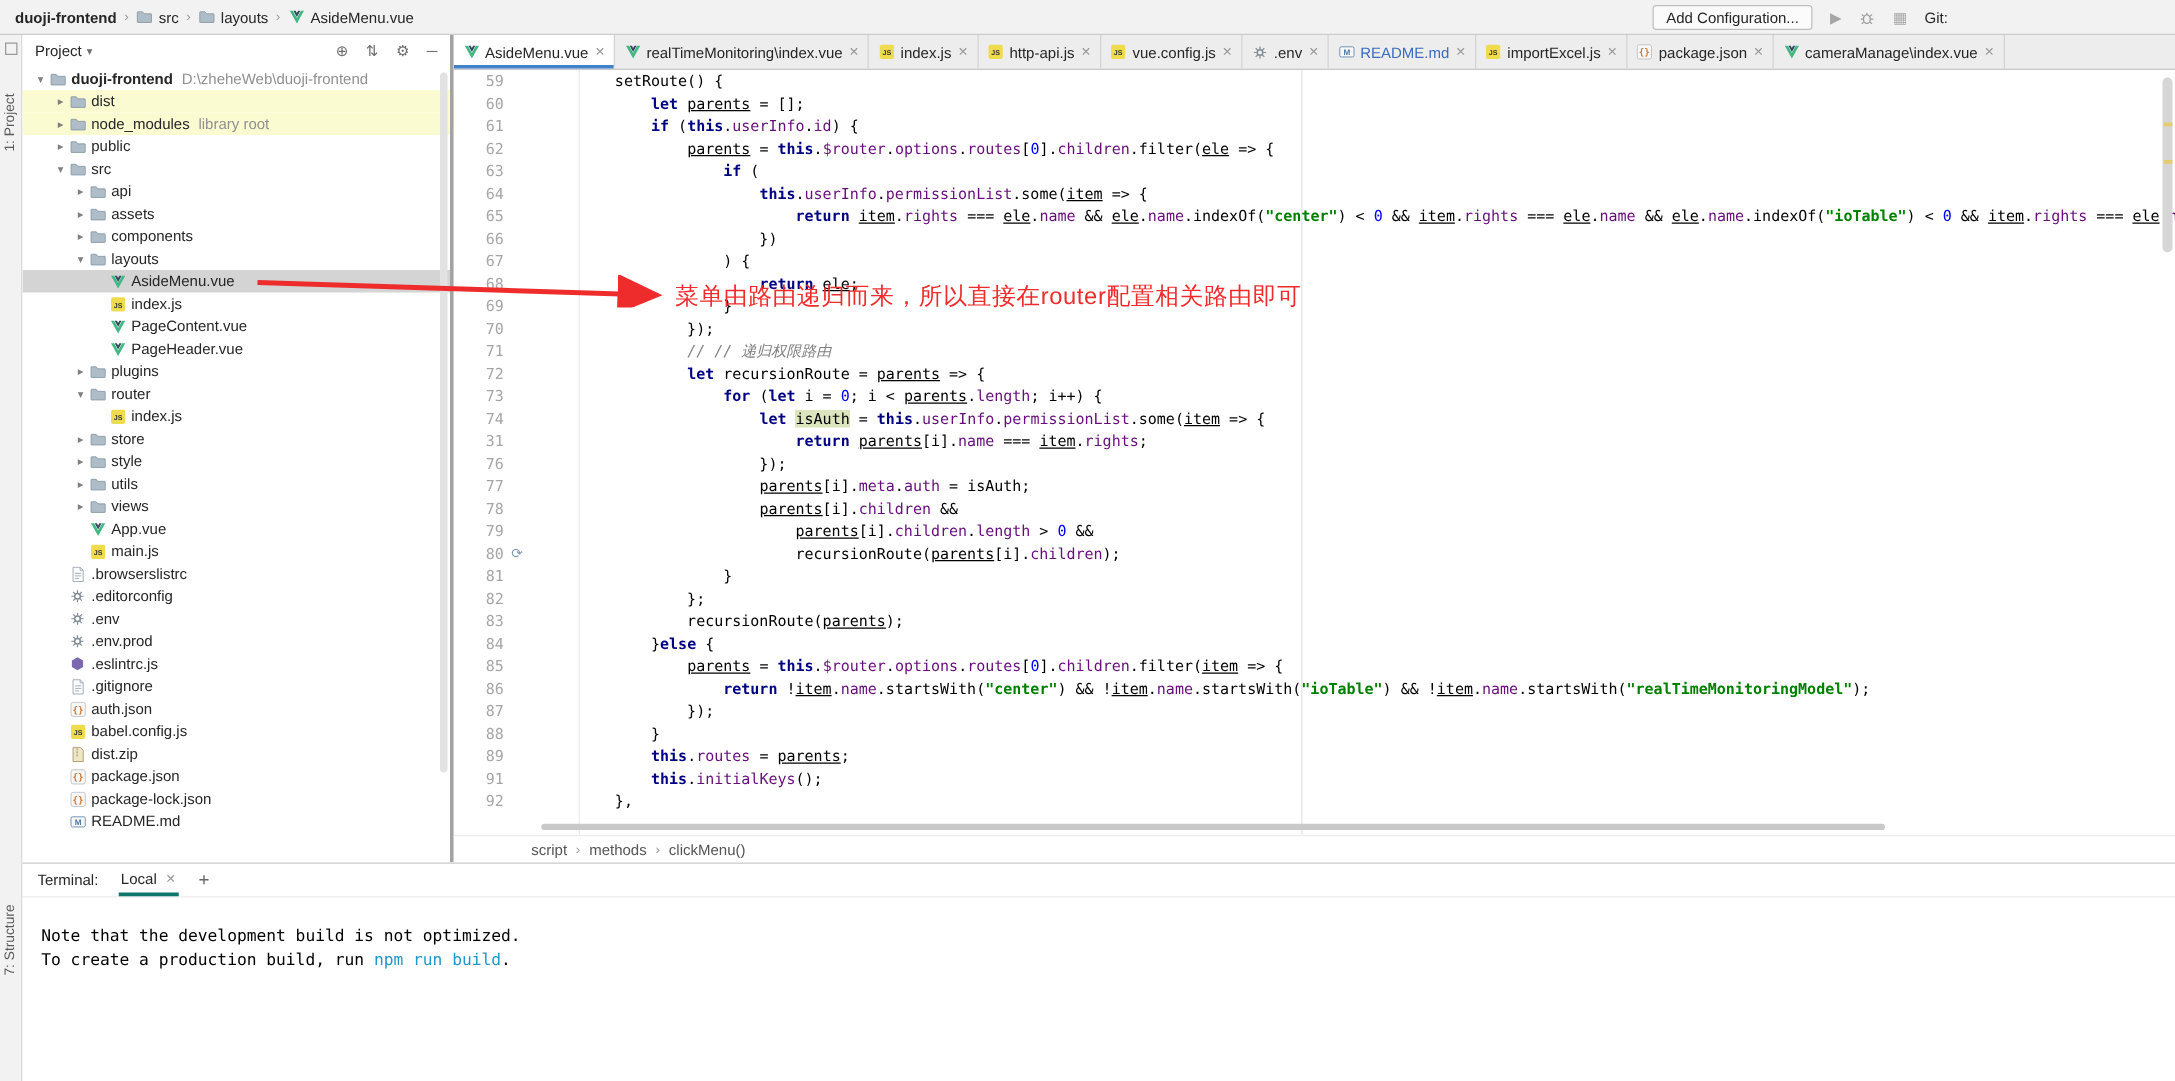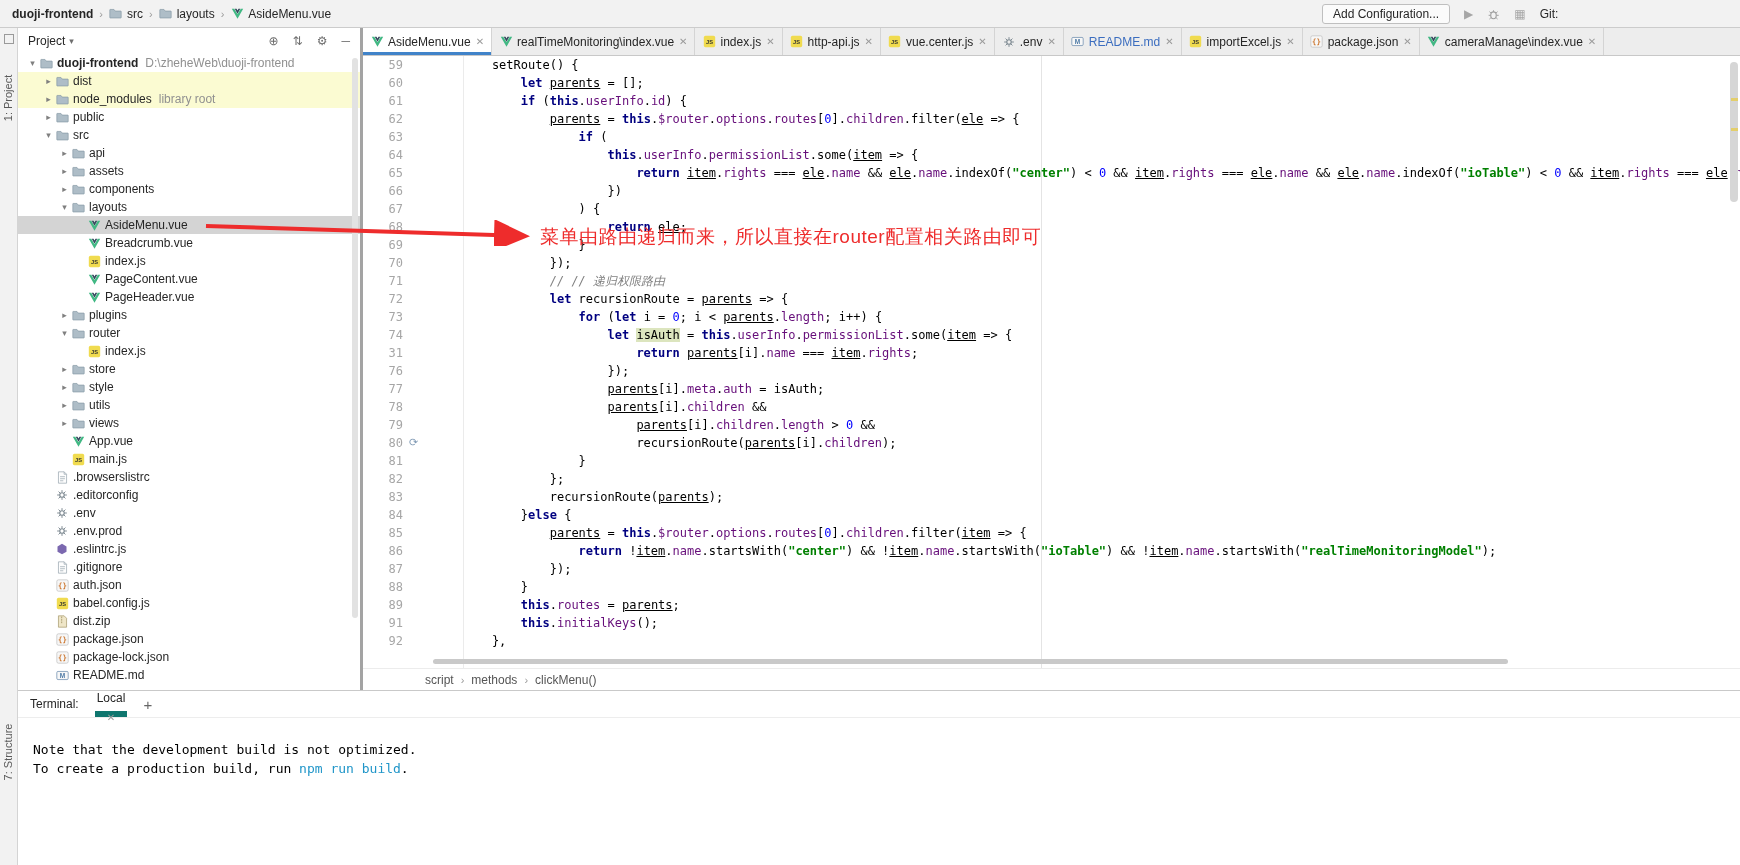--- a/index.html
+++ b/index.html
@@ -66,22 +66,22 @@
   .hsb{position:absolute;left:70px;bottom:26px;width:1075px;height:5px;background:#C9C9C9;border-radius:3px;}
   .vsb{position:absolute;right:2px;top:34px;width:8px;height:140px;background:#D6D6D6;border-radius:4px;}
   .stripe-mark{position:absolute;right:2px;width:7px;height:3px;background:#E3CE6B;}
   .ebc{position:absolute;bottom:0;left:0;right:0;height:22px;background:#fff;border-top:1px solid #ECECEC;
     box-sizing:border-box;display:flex;align-items:center;padding-left:62px;color:#555;}
   .ebc .csep{margin:0 7px;}
   
   .terminal{position:absolute;top:690px;left:18px;width:1722px;height:175px;background:#fff;
     border-top:1px solid #C9C9C9;box-sizing:border-box;}
   .t-header{height:26px;display:flex;align-items:center;gap:16px;padding-left:12px;border-bottom:1px solid #EDEDED;}
-  .t-tab{display:inline-flex;align-items:center;gap:7px;border-bottom:6px solid #0f766e;height:100%;
-    box-sizing:border-box;padding:0 2px;flex-direction:column;}
+  .t-tab{display:inline-flex;align-items:center;gap:7px;border-bottom:3px solid #0f766e;height:100%;
+    box-sizing:border-box;padding:0 2px;}
   .t-tab .x{color:#9A9A9A;font-size:10px;}
   .t-plus{color:#666;font-size:15px;}
   .t-body{padding:22px 0 0 15px;font-family:"DejaVu Sans Mono","Liberation Mono",monospace;
     font-size:13px;line-height:19px;color:#1F1F1F;}
   .tk-cmd{color:#2196C9;}
   
   .anno-arrow{position:absolute;left:200px;top:220px;pointer-events:none;}
   .anno-text{position:absolute;left:540px;top:224px;font-size:19px;letter-spacing:0.5px;color:#EE2C2C;
     font-family:"Liberation Sans",sans-serif;white-space:nowrap;pointer-events:none;}
 </style>
@@ -247,30 +247,20 @@
             <path d="M1 2h3l4 7 4-7h3L8 14.5z" fill="#41B883"></path>
             <path d="M4.6 2h2.2L8 4.2 9.2 2h2.2L8 8.2z" fill="#35495E"></path>
           </svg>
         </span>
         <span class="tlabel">AsideMenu.vue</span>
       </div>
       <div class="trow" style="padding-left: 56px;">
         <span class="chev"></span>
         <span class="fic">
           <svg viewBox="0 0 16 16" width="13" height="13">
-            <path d="M1 2h3l4 7 4-7h3L8 14.5z" fill="#41B883"></path>
-            <path d="M4.6 2h2.2L8 4.2 9.2 2h2.2L8 8.2z" fill="#35495E"></path>
-          </svg>
-        </span>
-        <span class="tlabel">Breadcrumb.vue</span>
-      </div>
-      <div class="trow" style="padding-left: 56px;">
-        <span class="chev"></span>
-        <span class="fic">
-          <svg viewBox="0 0 16 16" width="13" height="13">
             <rect x="1" y="1" width="14" height="14" rx="2" fill="#F0DB4F"></rect>
             <text x="8" y="11.5" font-size="7" font-family="sans-serif" font-weight="bold" fill="#32332E" text-anchor="middle">JS</text>
           </svg>
         </span>
         <span class="tlabel">index.js</span>
       </div>
       <div class="trow" style="padding-left: 56px;">
         <span class="chev"></span>
         <span class="fic">
           <svg viewBox="0 0 16 16" width="13" height="13">
@@ -541,21 +531,21 @@
         <span>http-api.js</span>
         <span class="x">✕</span>
       </div>
       <div class="tab">
         <span class="fic">
           <svg viewBox="0 0 16 16" width="13" height="13">
             <rect x="1" y="1" width="14" height="14" rx="2" fill="#F0DB4F"></rect>
             <text x="8" y="11.5" font-size="7" font-family="sans-serif" font-weight="bold" fill="#32332E" text-anchor="middle">JS</text>
           </svg>
         </span>
-        <span>vue.center.js</span>
+        <span>vue.config.js</span>
         <span class="x">✕</span>
       </div>
       <div class="tab">
         <span class="fic">
           <svg viewBox="0 0 16 16" width="12" height="12">
             <circle cx="8" cy="8" r="3" fill="none" stroke="#7F8B93" stroke-width="1.6"></circle>
             <path d="M8 1.5v3M8 11.5v3M1.5 8h3M11.5 8h3M3.4 3.4l2.1 2.1M10.5 10.5l2.1 2.1M12.6 3.4l-2.1 2.1M5.5 10.5l-2.1 2.1" stroke="#7F8B93" stroke-width="1.3"></path>
           </svg>
         </span>
         <span>.env</span>

